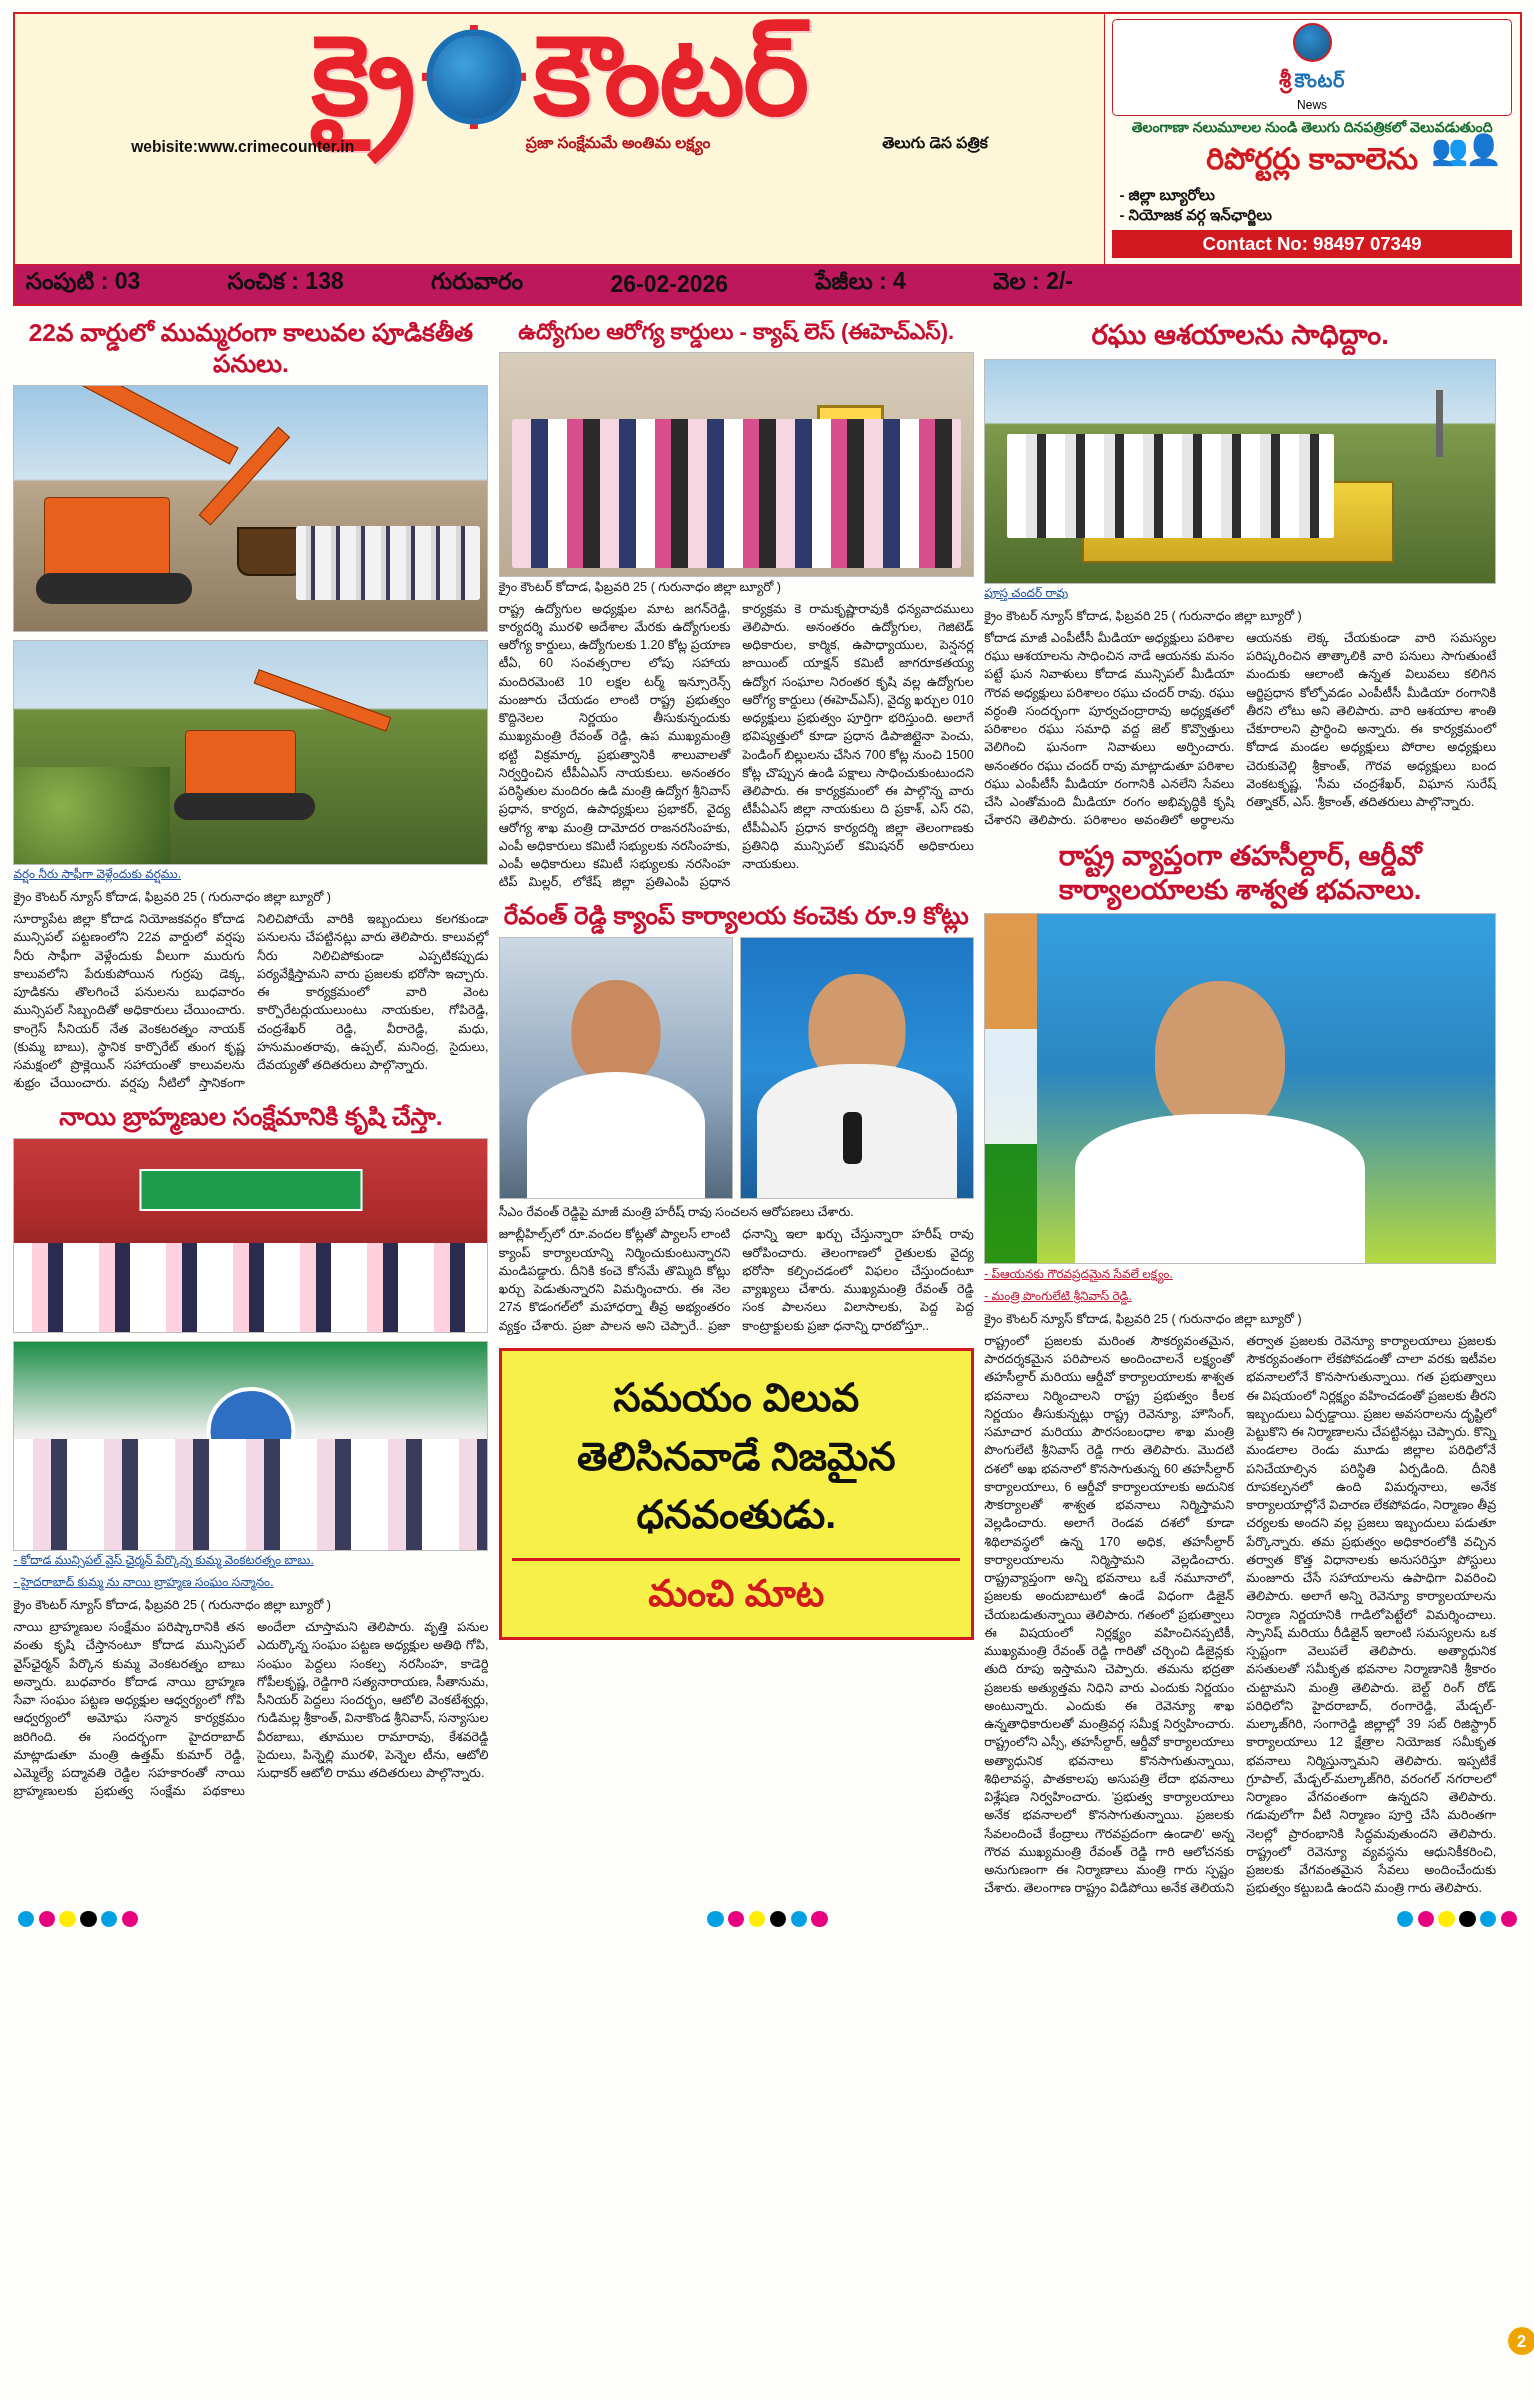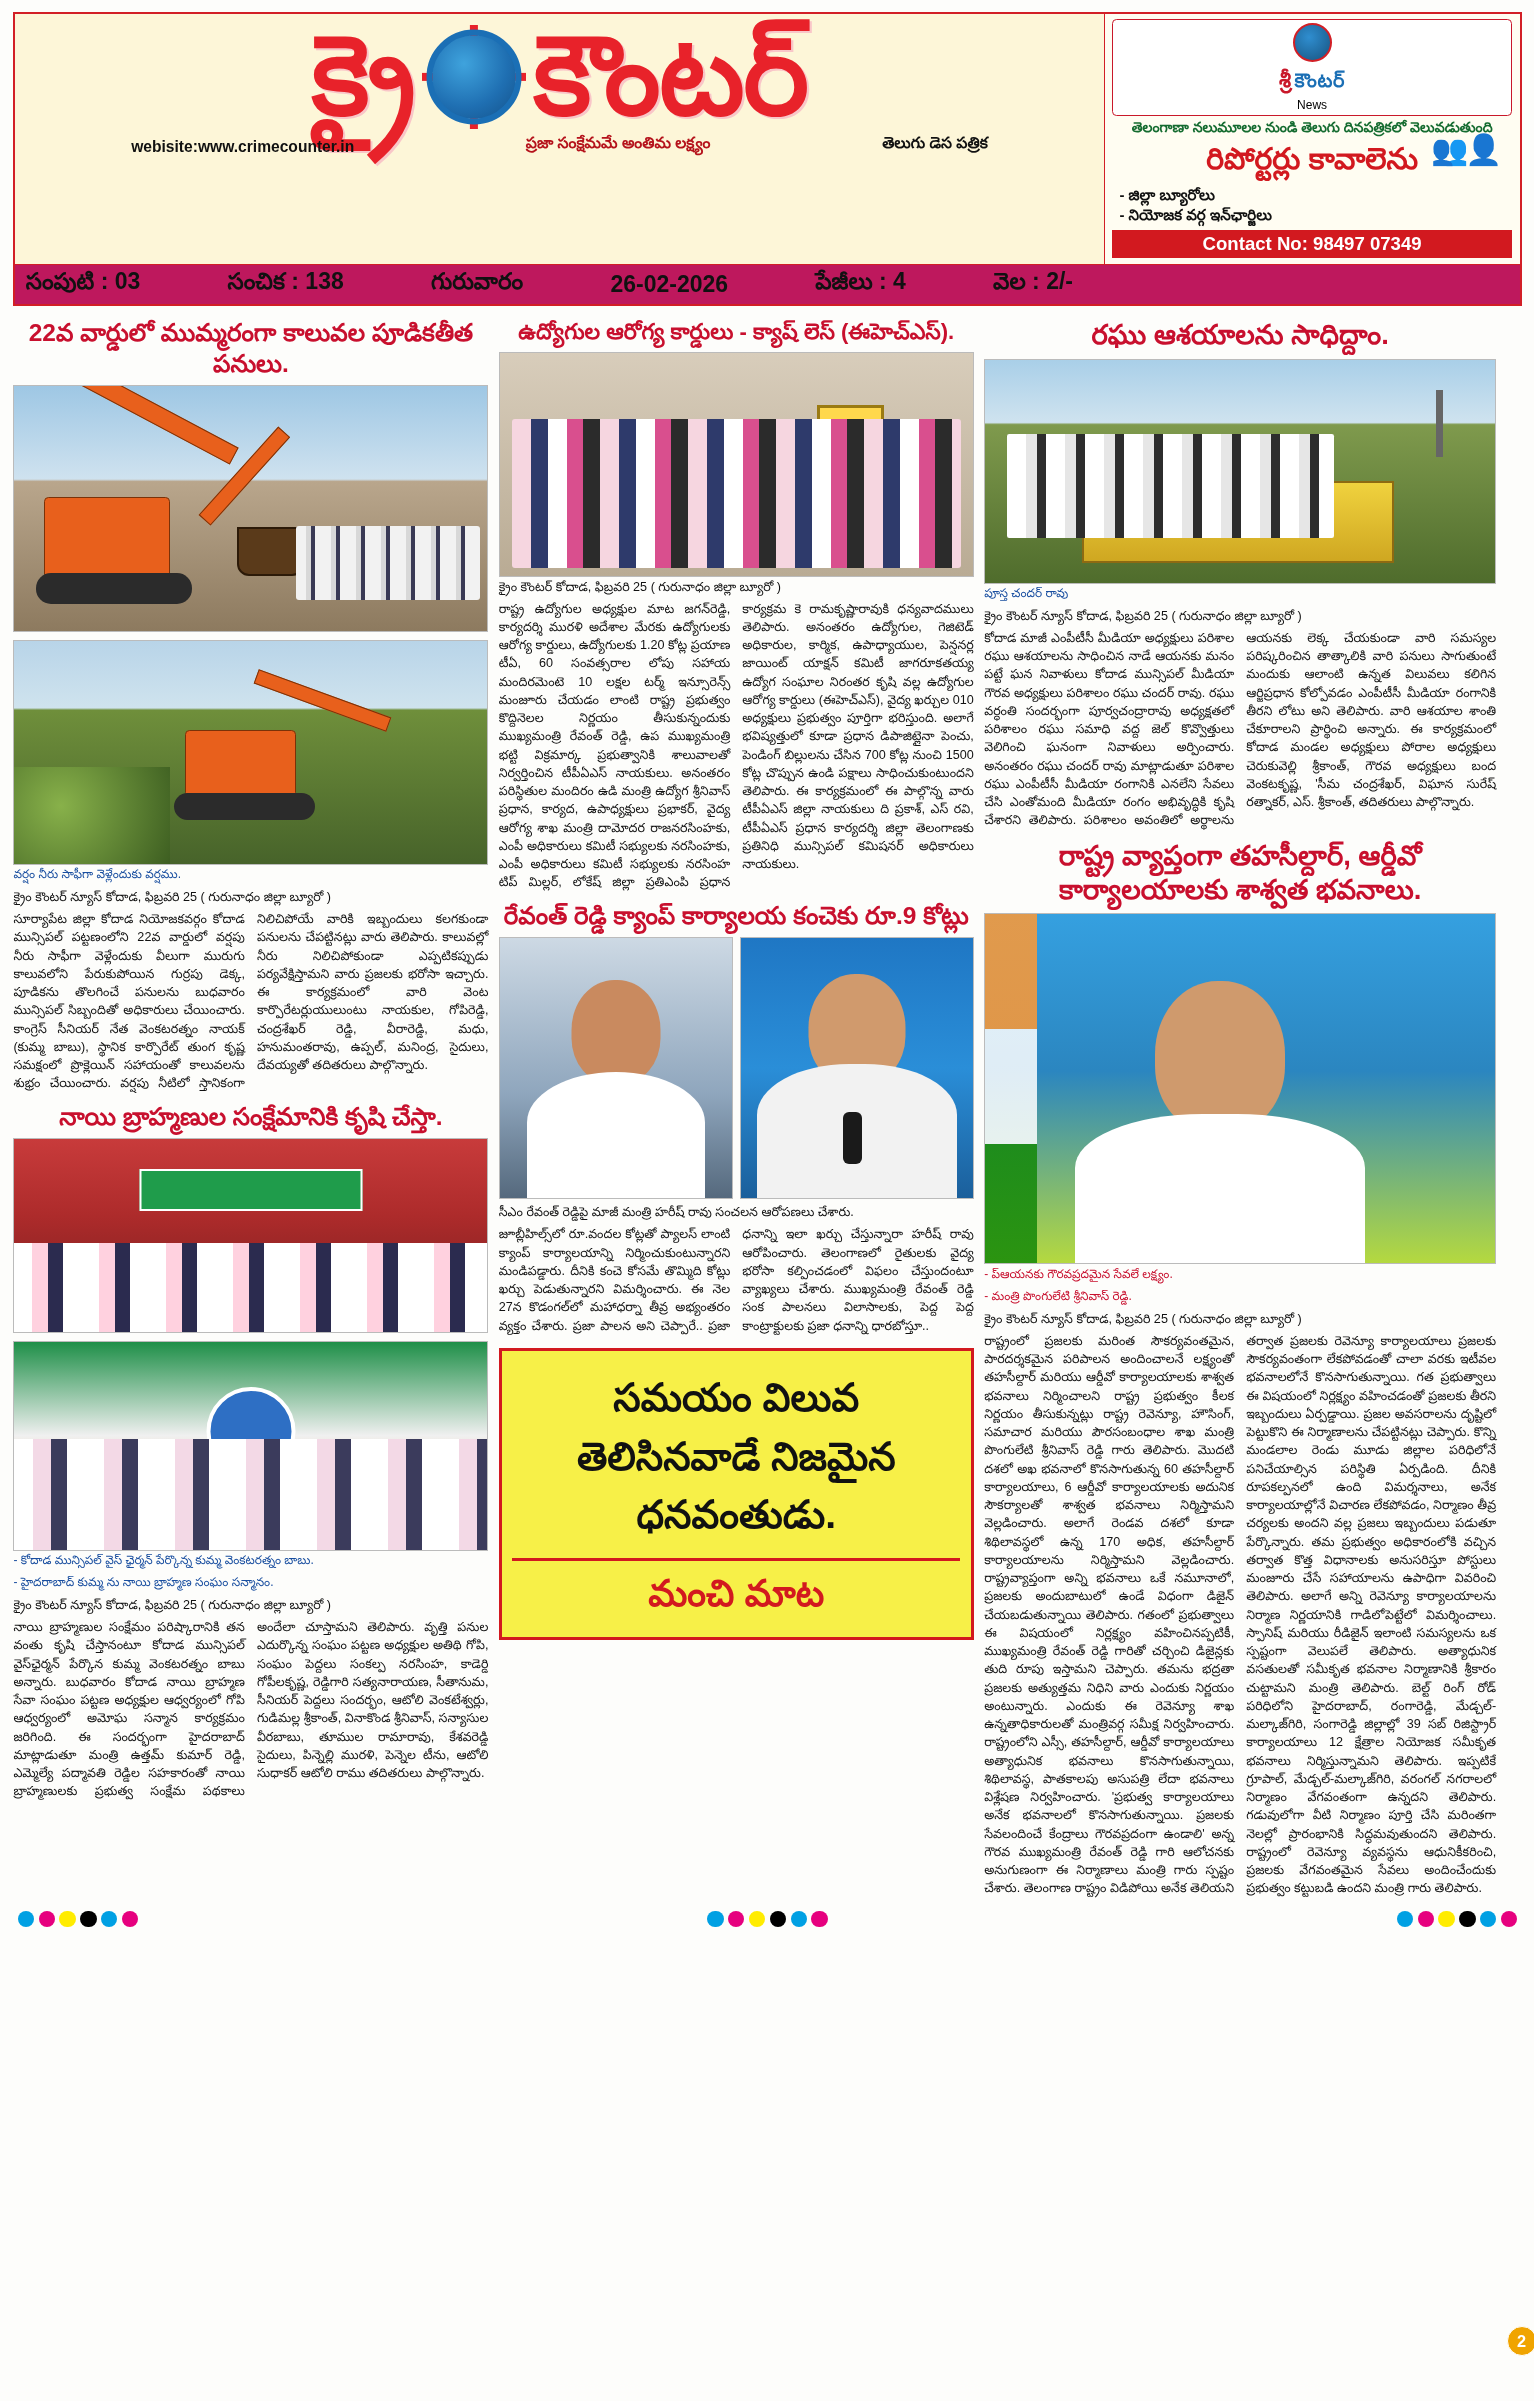--- a/index.html
+++ b/index.html
@@ -173,20 +173,21 @@
     border: 0.7px solid #bbb;
     position: relative;
     overflow: hidden;
     background: #e8e8e8;
   }
   .caption {
     font-size: 12px;
     color: #1a4fa0;
     margin: 2.2px 0 4.5px 0;
     line-height: 1.3;
+    text-decoration: underline;
   }
   .caption.red { color: #c8102e; }
   .byline {
     font-size: 12.6px;
     color: #111;
     margin: 3px 0 3px 0;
   }
   .bodytext {
     font-size: 12.6px;
     line-height: 1.45;

